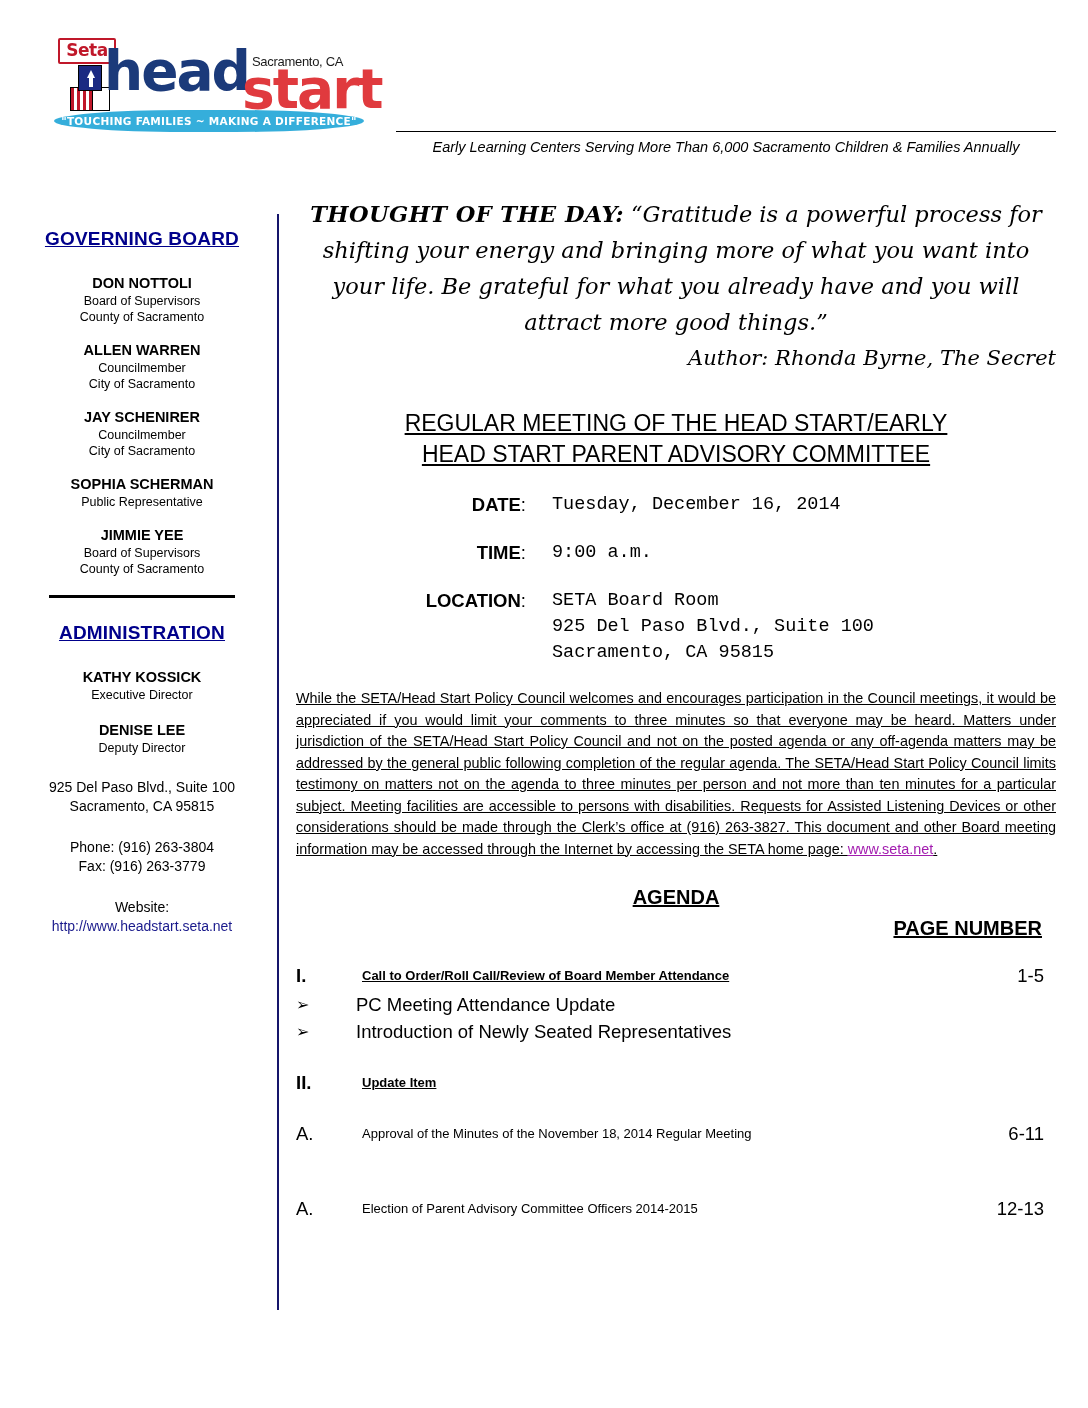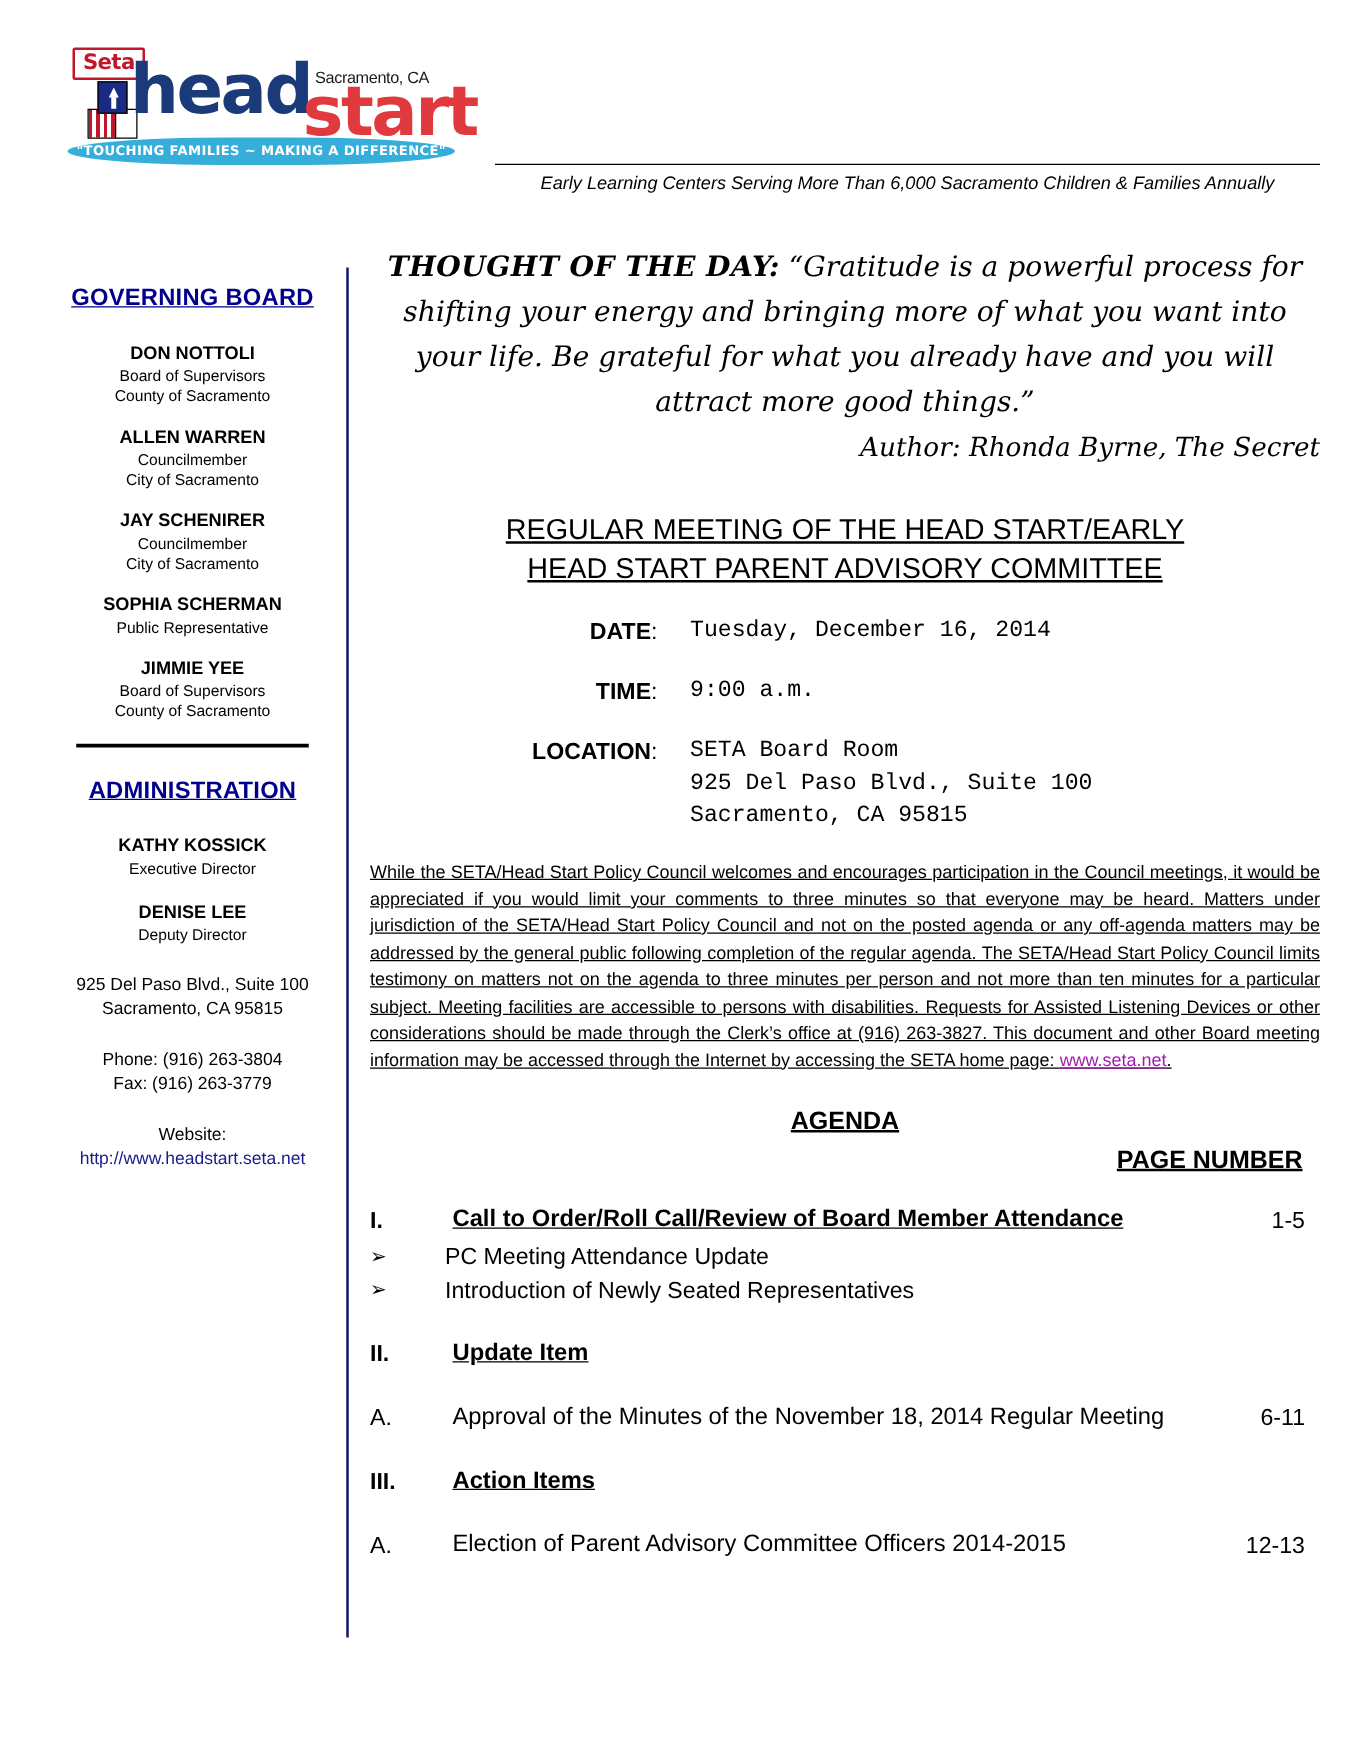--- a/index.html
+++ b/index.html
@@ -179,21 +179,21 @@
     left: 277px;
     top: 214px;
     width: 2px;
     height: 1096px;
     background: #15156b;
   }
 
   
   .sidebar {
     position: absolute;
-    left: 48px;
+    left: 36px;
     top: 228px;
     width: 212px;
     text-align: center;
   }
   .side-heading {
     font-family: "Liberation Sans", sans-serif;
     font-weight: bold;
     font-size: 19px;
     color: #00008b;
     text-decoration: underline;
@@ -339,21 +339,21 @@
   .ag-num {
     width: 66px;
     flex: 0 0 66px;
     font-weight: bold;
     font-size: 18.5px;
     line-height: 27px;
   }
   .ag-num.plain { font-weight: normal; }
   .ag-body {
     flex: 1 1 auto;
-    font-size: 19px;
+    font-size: 13px;
     line-height: 27px;
   }
   .ag-body.bold { font-weight: bold; }
   .ag-body .ul { text-decoration: underline; }
   .ag-pages {
     flex: 0 0 90px;
     width: 90px;
     text-align: right;
     font-size: 18.5px;
     line-height: 27px;
@@ -543,25 +543,20 @@
     <div class="ag-gap-lg"></div>
 
     <div class="ag-item">
       <div class="ag-num plain">A.</div>
       <div class="ag-body">Approval of the Minutes of the November 18, 2014 Regular Meeting</div>
       <div class="ag-pages">6-11</div>
     </div>
 
     <div class="ag-gap-lg"></div>
 
-    <div class="ag-item">
-      <div class="ag-num">III.</div>
-      <div class="ag-body bold"><span class="ul">Action Items</span></div>
-      <div class="ag-pages"></div>
-    </div>
 
     <div class="ag-gap-lg"></div>
 
     <div class="ag-item">
       <div class="ag-num plain">A.</div>
       <div class="ag-body">Election of Parent Advisory Committee Officers 2014-2015</div>
       <div class="ag-pages">12-13</div>
     </div>
 
   </div>

